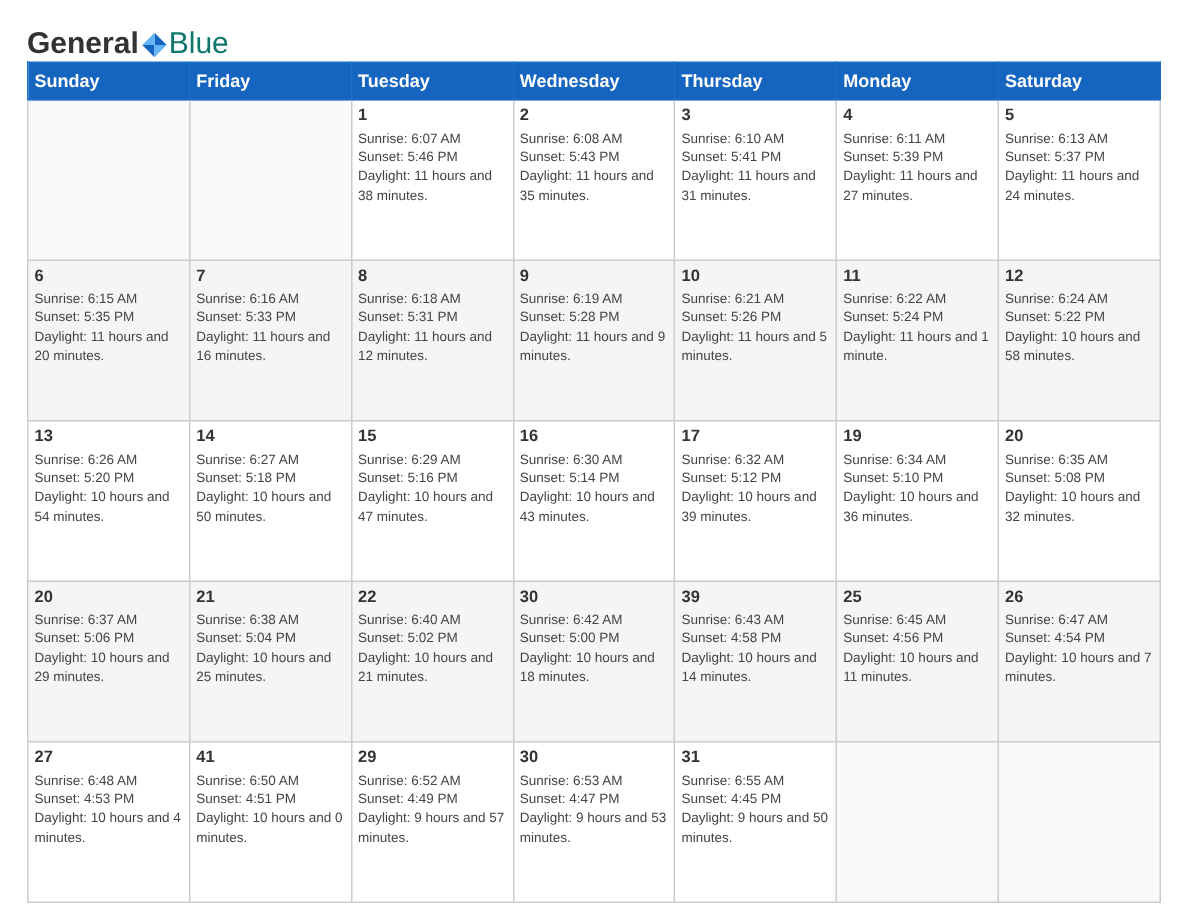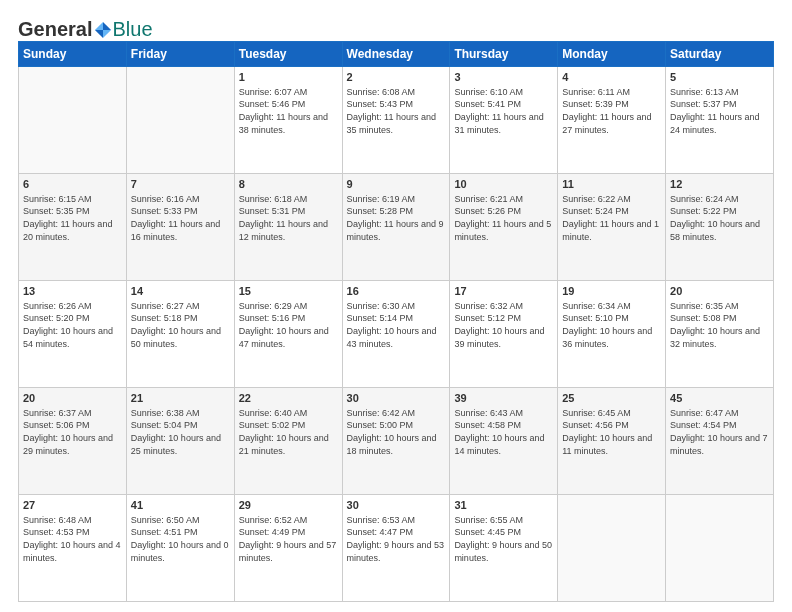--- a/index.html
+++ b/index.html
@@ -236,21 +236,21 @@
           </td>
           <td>
             <span class="day-num">39</span>
             <div class="day-info">Sunrise: 6:43 AM<br>Sunset: 4:58 PM<br>Daylight: 10 hours and 14 minutes.</div>
           </td>
           <td>
             <span class="day-num">25</span>
             <div class="day-info">Sunrise: 6:45 AM<br>Sunset: 4:56 PM<br>Daylight: 10 hours and 11 minutes.</div>
           </td>
           <td>
-            <span class="day-num">45</span>
+            <span class="day-num">26</span>
             <div class="day-info">Sunrise: 6:47 AM<br>Sunset: 4:54 PM<br>Daylight: 10 hours and 7 minutes.</div>
           </td>
         </tr>
         <tr>
           <td>
             <span class="day-num">27</span>
             <div class="day-info">Sunrise: 6:48 AM<br>Sunset: 4:53 PM<br>Daylight: 10 hours and 4 minutes.</div>
           </td>
           <td>
             <span class="day-num">41</span>

